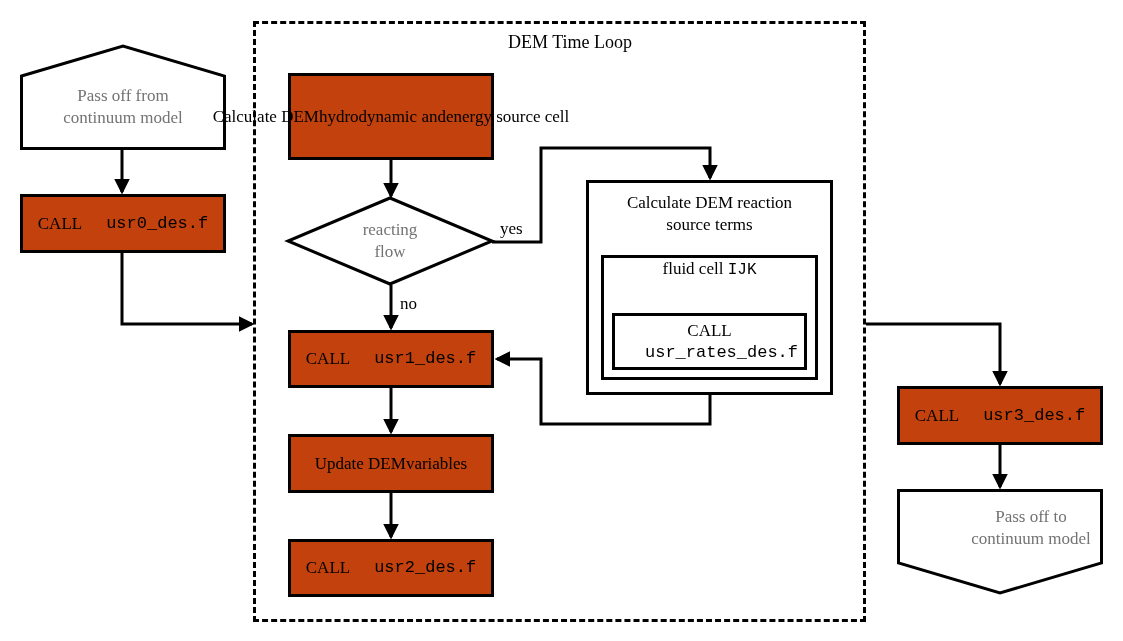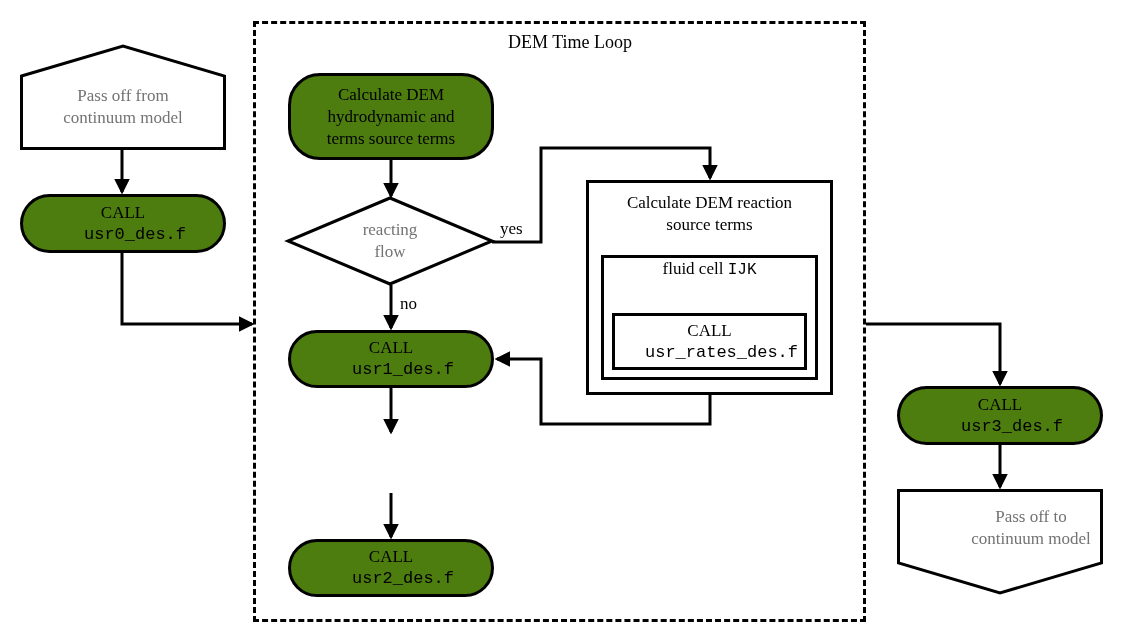--- a/index.html
+++ b/index.html
@@ -21,27 +21,25 @@
     left: 0;
     top: 0;
     width: 1123px;
     height: 641px;
     pointer-events: none;
   }
   .node {
     position: absolute;
     box-sizing: border-box;
     display: flex;
-    flex-direction: column;
     align-items: center;
     justify-content: center;
     text-align: center;
     color: #000000;
-    background: #4d7c0f;
-    border-radius: 32px;
+    background: #c2410c;
   }
   .rect {
     border: 3px solid #000000;
   }
   .serif-line {
     font-family: "Liberation Serif", "DejaVu Serif", serif;
     font-size: 17px;
     line-height: 22px;
     white-space: nowrap;
   }
@@ -155,39 +153,43 @@
   </div>
 
   <div class="node rect" style="left:20px; top:194px; width:206px; height:59px;">
     <div class="serif-line">CALL</div>
     <div class="mono-line">usr0_des.f</div>
   </div>
 
   <div class="node rect" style="left:288px; top:73px; width:206px; height:87px;">
     <div class="serif-line">Calculate DEM</div>
     <div class="serif-line">hydrodynamic and</div>
-    <div class="serif-line">terms source terms</div>
+    <div class="serif-line">energy source cell</div>
   </div>
 
   <svg class="shape-svg" style="left:286px; top:196px; width:208px; height:90px;" viewBox="0 0 208 90">
     <path d="M 104,2 L 206,45 L 104,88 L 2,45 Z"></path>
   </svg>
   <div class="shape-label" style="left:286px; top:196px; width:208px; height:90px;">
     <div class="serif-line">reacting</div>
     <div class="serif-line">flow</div>
   </div>
 
   <div class="edge-label" style="left:500px; top:219px;text-align:right;">yes</div>
   <div class="edge-label" style="left:400px; top:294px;">no</div>
 
   <div class="node rect" style="left:288px; top:330px; width:206px; height:58px;">
     <div class="serif-line">CALL</div>
     <div class="mono-line">usr1_des.f</div>
   </div>
 
+  <div class="node rect" style="left:288px; top:434px; width:206px; height:59px;">
+    <div class="serif-line">Update DEM</div>
+    <div class="serif-line">variables</div>
+  </div>
 
   <div class="node rect" style="left:288px; top:539px; width:206px; height:58px;">
     <div class="serif-line">CALL</div>
     <div class="mono-line">usr2_des.f</div>
   </div>
 
   <div class="nested-box" style="left:586px; top:180px; width:247px; height:215px;">
     <div class="serif-line" style="margin-top:9px;">Calculate DEM reaction</div>
     <div class="serif-line">source terms</div>
   </div>

